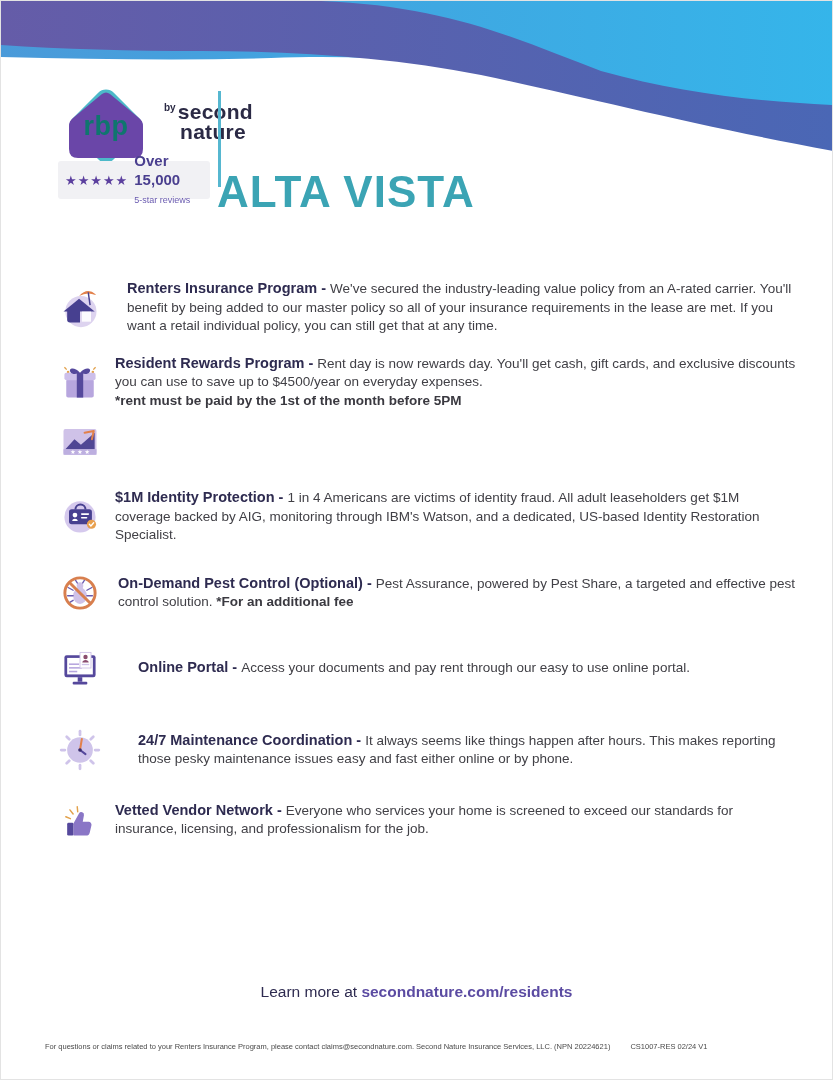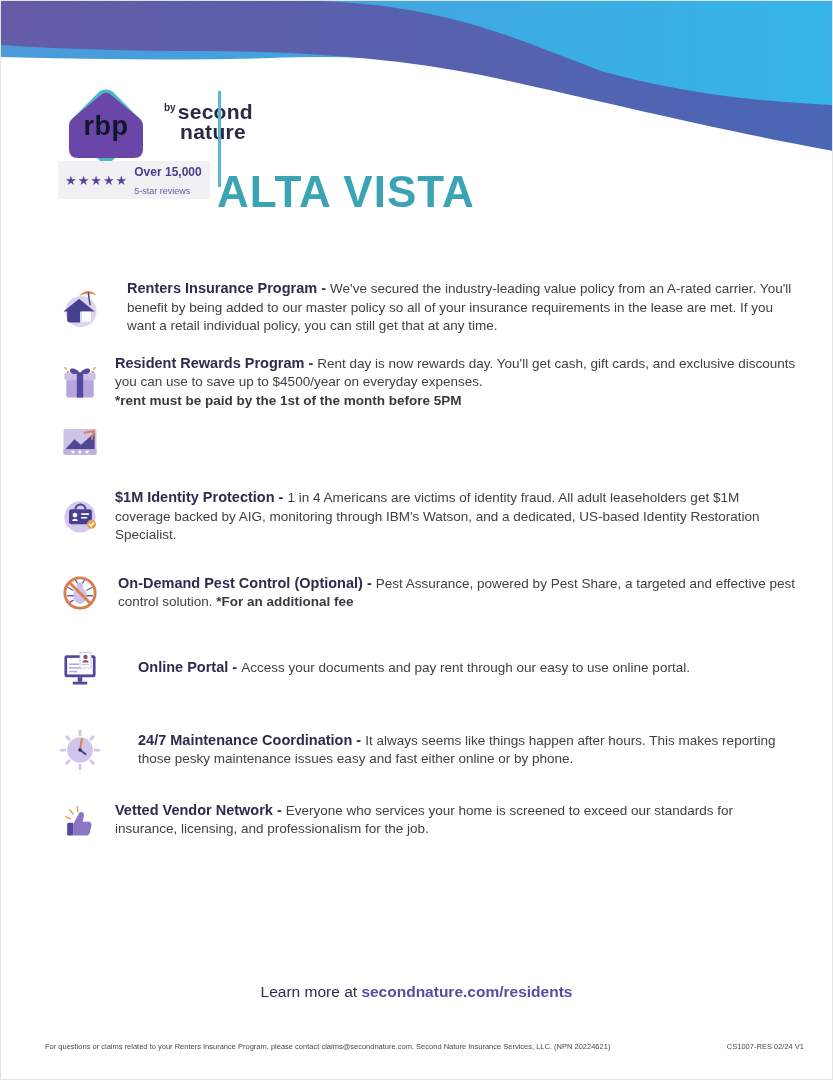--- a/index.html
+++ b/index.html
@@ -8,29 +8,29 @@
     font-family:"Liberation Sans",sans-serif;overflow:hidden;
     border:1px solid #e3e3e3;box-sizing:border-box;color:#2e2b50;
   }
   
   .wave{position:absolute;top:0;left:0;width:833px;height:170px;display:block;}
   
   .logo-row{position:absolute;top:86px;left:57px;display:flex;align-items:flex-start;}
   .rbp-badge{position:relative;width:96px;height:82px;}
   .rbp-diamond{position:absolute;left:19px;top:10px;width:58px;height:58px;background:#4cb9c9;border-radius:11px;transform:rotate(45deg);}
   .rbp-house{position:absolute;left:11px;top:4px;}
-  .rbp-text{position:absolute;left:11px;top:24px;width:74px;text-align:center;color:#0f172a;font-size:27px;font-weight:bold;letter-spacing:.5px;}
+  .rbp-text{position:absolute;left:11px;top:24px;width:74px;text-align:center;color:#0f766e;font-size:27px;font-weight:bold;letter-spacing:.5px;}
   .brand{margin-left:10px;margin-top:14px;line-height:1;color:#2b2a45;}
   .brand .by{font-size:10px;font-weight:bold;vertical-align:8px;margin-right:2px;color:#2b2a45;}
   .brand .w1{font-size:21px;font-weight:bold;letter-spacing:.3px;}
   .brand .w2{font-size:21px;font-weight:bold;letter-spacing:.3px;display:block;margin-left:16px;margin-top:-1px;}
   .reviews-box{position:absolute;left:57px;top:160px;width:152px;height:38px;background:#f1f1f4;border-radius:3px;display:flex;align-items:center;padding:0 7px;box-sizing:border-box;}
   .stars{color:#5b3f9e;font-size:13px;letter-spacing:1px;white-space:nowrap;}
   .reviews-text{margin-left:6px;line-height:1.15;}
-  .reviews-text .l1{font-size:12px;font-weight:bold;color:#4a3f8f;}
+  .reviews-text .l1{font-size:15px;font-weight:bold;color:#4a3f8f;}
   .reviews-text .l2{font-size:9px;color:#6a5bb0;}
   .v-divider{position:absolute;left:217px;top:90px;width:3px;height:96px;background:#56b7d0;}
   .property-name{position:absolute;left:216px;top:130px;font-size:44px;font-weight:700;color:#3ba4b4;letter-spacing:1px;margin-top:36px;}
   
   .headline{position:absolute;left:59px;top:226px;width:740px;font-size:28px;font-weight:600;color:#2e2b50;white-space:nowrap;}
   .headline .hl{
     font-weight:800;color:#5b4ba2;
     background:linear-gradient(#a5d8d8,#a5d8d8) no-repeat left bottom / 100% 12px;
     padding:0 4px 2px 2px;
   }
@@ -47,21 +47,21 @@
   .b-icon{flex:0 0 44px;width:44px;height:44px;}
   .b-icon svg{width:44px;height:44px;display:block;}
   .b-text{margin:0;flex:1;font-size:13.5px;line-height:18.5px;color:#414046;}
   .b-title{font-size:14.5px;font-weight:bold;color:#2e2b50;}
   .b-note{font-weight:bold;color:#3a3940;}
   .b-note.block{display:block;}
   
   .cta{position:absolute;left:0;right:0;top:982px;text-align:center;font-size:15.5px;color:#2e2b50;}
   .cta .link{font-weight:bold;color:#5b4ba2;text-decoration:none;}
   
-  .footer{position:absolute;left:36px;right:28px;top:1041px;display:flex;justify-content:space-between;font-size:7.5px;color:#4a4a4a;padding-left:8px;}
+  .footer{position:absolute;left:36px;right:28px;top:1041px;display:flex;justify-content:flex-start;font-size:7.5px;color:#4a4a4a;padding-left:8px;}
   .footer .code{margin-left:20px;white-space:nowrap;}
 </style>
 </head>
 <body>
 
 <div class="page">
 
   <svg class="wave" viewBox="0 0 833 170" preserveAspectRatio="none">
     <defs>
       <linearGradient id="gBlue" x1="0" y1="0" x2="1" y2="0">

